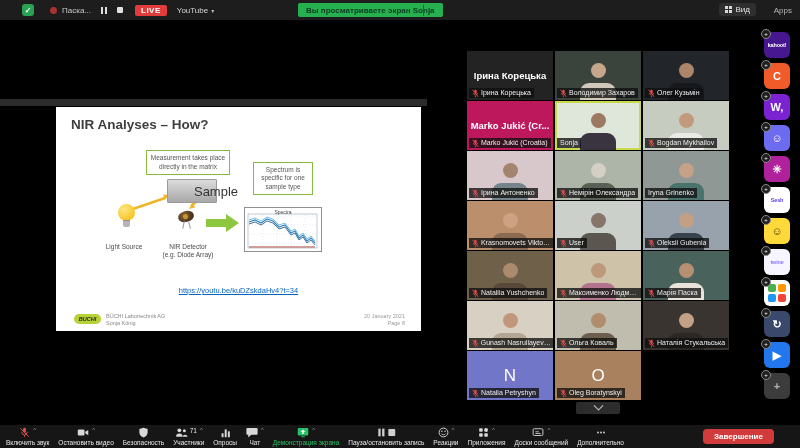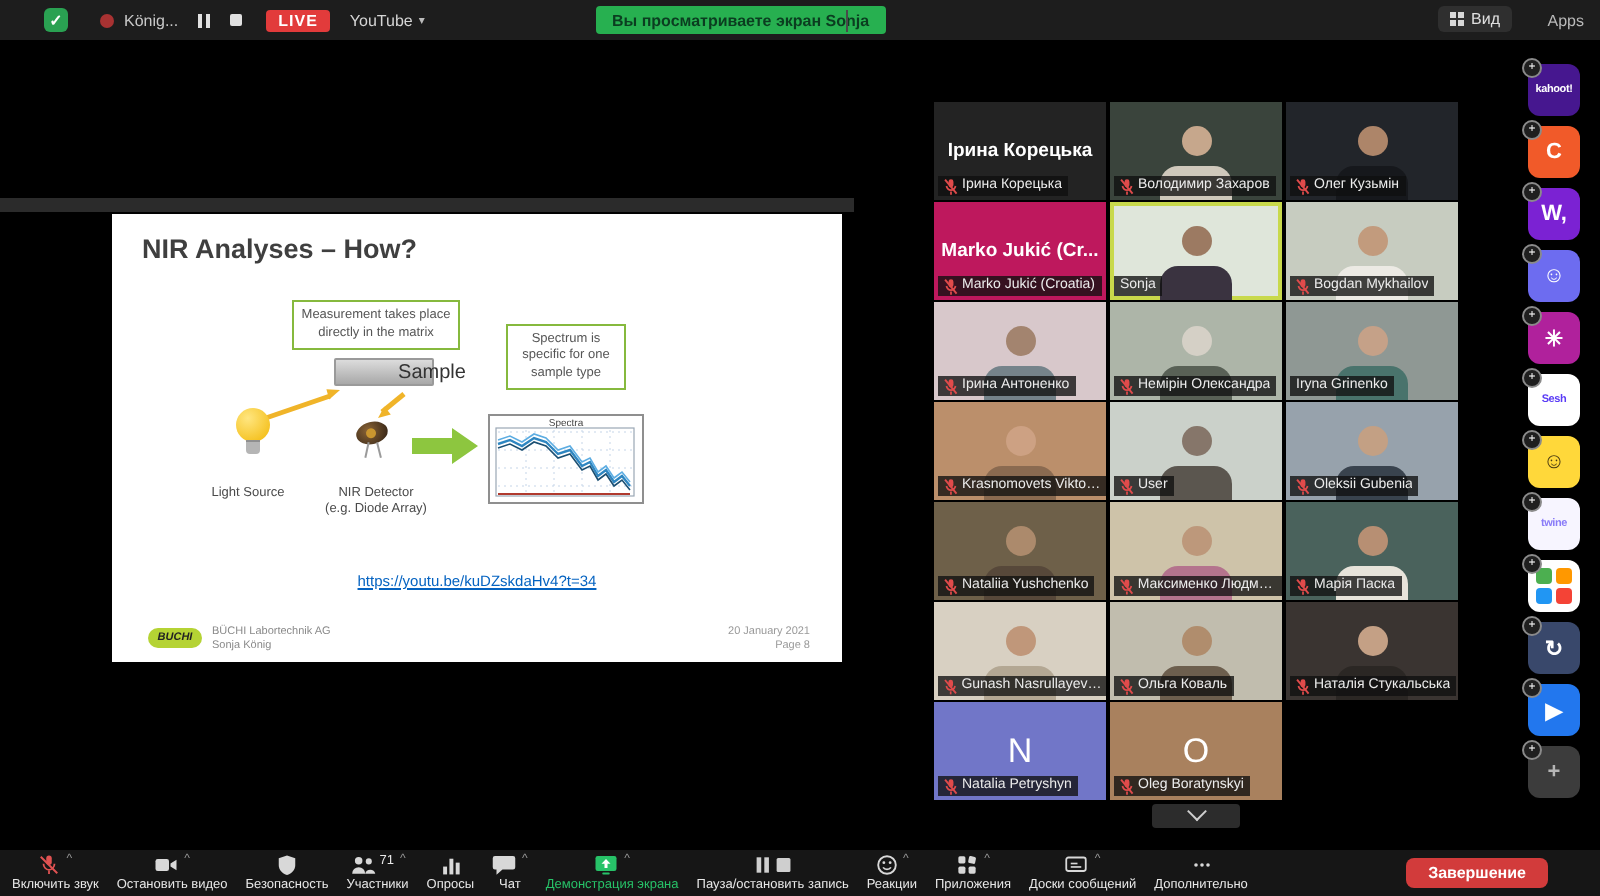--- a/index.html
+++ b/index.html
@@ -33,23 +33,23 @@
 
   
   .share-band{position:absolute;left:0;top:99px;width:427px;height:7px;background:#2b2b2b;}
   .slide{position:absolute;left:56px;top:107px;width:365px;height:224px;background:#fff;z-index:5;}
   .slide-title{position:absolute;left:15px;top:10px;font-size:13.5px;font-weight:bold;color:#3f3f3f;}
   .note-box{position:absolute;border:1px solid #86b93e;background:#fff;color:#555;
             font-size:6.5px;line-height:1.25;text-align:center;padding:2px 2px;box-sizing:border-box;
             display:flex;align-items:center;justify-content:center;}
   .nb-measure{left:90px;top:43px;width:84px;height:25px;}
   .nb-spectrum{left:197px;top:55px;width:60px;height:33px;}
-  .sample-box{position:absolute;left:111px;top:72px;width:45px;height:14px;
+  .sample-box{position:absolute;left:111px;top:72px;width:45px;height:24px;
               background:linear-gradient(#dcdcdc,#a8a8a8);border:1px solid #9a9a9a;border-radius:1px;
-              color:#333;font-size:10px;display:flex;align-items:center;justify-content:center;box-sizing:border-box;padding-left:48px;}
+              color:#333;font-size:13px;display:flex;align-items:center;justify-content:center;box-sizing:border-box;padding-left:48px;}
   .slide-svg{position:absolute;left:0;top:0;}
   .bulb{position:absolute;left:62px;top:97px;width:17px;height:17px;border-radius:50%;
         background:radial-gradient(circle at 35% 30%,#ffe680,#f2b705);}
   .bulb-base{position:absolute;left:67px;top:113px;width:7px;height:6px;background:#b5b5b5;
              border-radius:0 0 2px 2px;border-top:1px solid #8f8f8f;}
   .detector{position:absolute;left:122px;top:104px;width:16px;height:11px;border-radius:50%;
             background:radial-gradient(circle at 40% 35%,#8a6436,#2b1d12);transform:rotate(-14deg);}
   .detector:after{content:"";position:absolute;left:5px;top:3px;width:5px;height:5px;border-radius:50%;background:#c9962f;}
   .det-leg{position:absolute;width:1px;height:8px;background:#9a9a9a;}
   .leg1{left:127px;top:114px;transform:rotate(12deg);}
@@ -113,21 +113,21 @@
   .end-btn{margin-left:auto;margin-right:26px;background:#d23b3b;color:#fff;font-size:8px;font-weight:bold;
            padding:3px 11px;border-radius:4px;cursor:pointer;}
   .vdots{position:absolute;right:5px;bottom:4px;color:#bbb;font-size:10px;cursor:pointer;}
 </style>
 </head>
 <body>
 
 <div class="tbar">
   <div class="shield-ok">✓</div>
   <div class="rec-dot"></div>
-  <span class="rec-text">König...</span>
+  <span class="rec-text">Паска...</span>
   <span class="mini-btn pause-ic">
       <i></i>
       <i></i>
     </span>
   <span class="mini-btn">
       <span class="stop-ic"></span>
     </span>
   <span class="live-pill">LIVE</span>
   <span class="yt">
     <span>YouTube</span>

